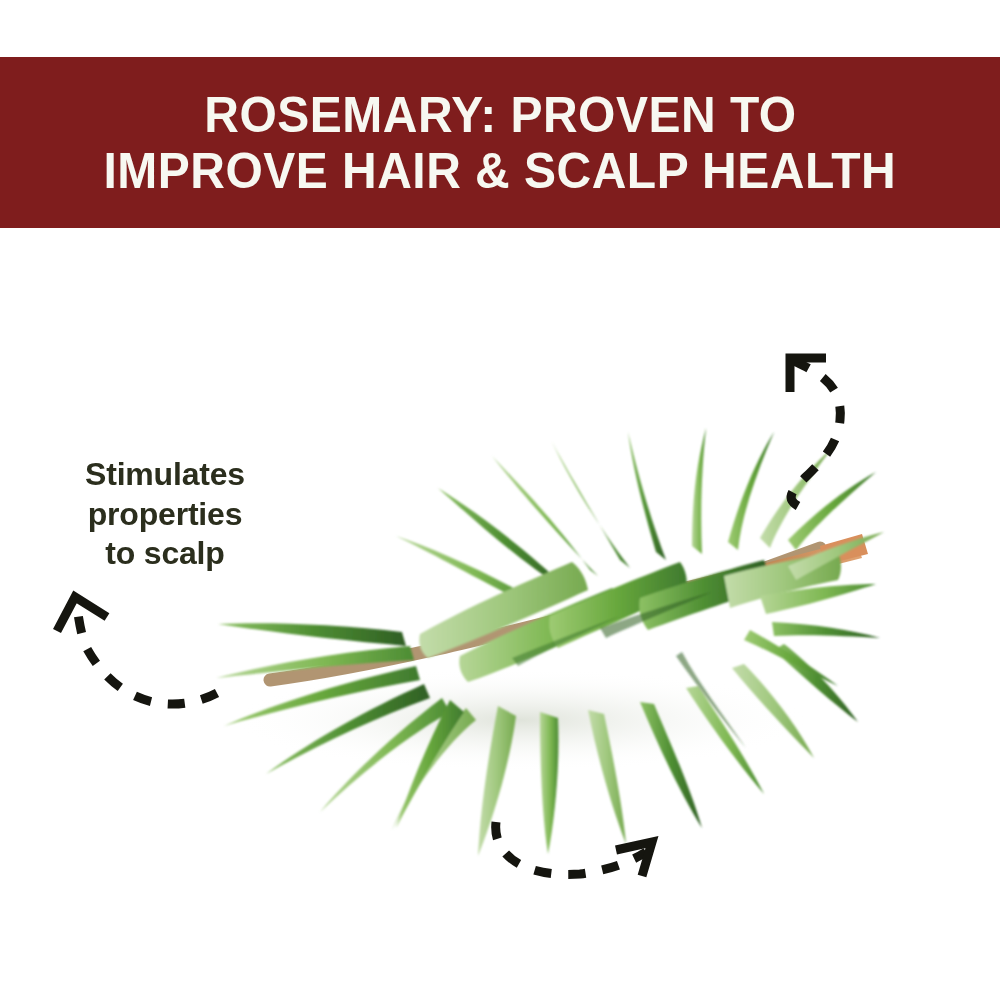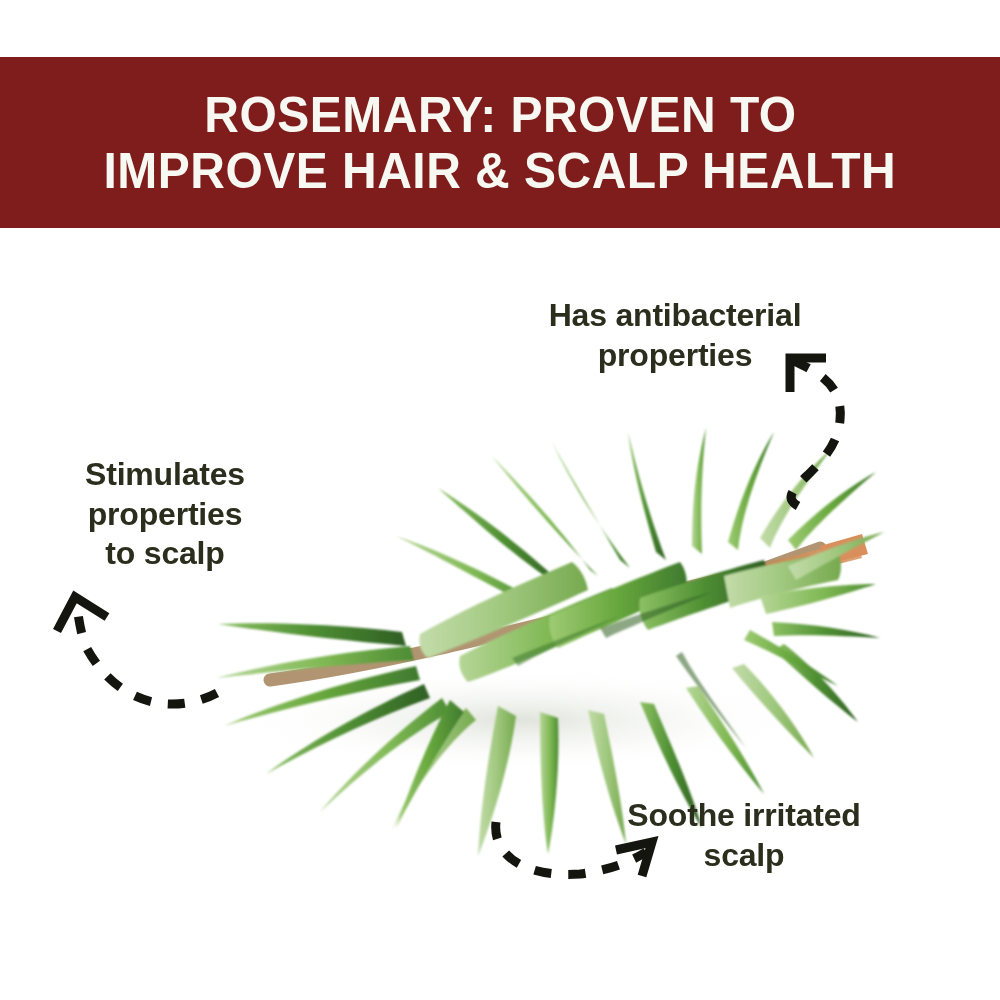--- a/index.html
+++ b/index.html
@@ -216,38 +216,34 @@
 
         <g opacity="0.55">
           <path d="M480 208 C 520 194, 562 180, 592 172 C 560 186, 516 204, 486 218 Z" fill="#2f5f24"></path>
           <path d="M392 238 C 432 222, 472 206, 500 196 C 468 212, 426 230, 398 246 Z" fill="#3f7a2e"></path>
           <path d="M556 236 C 580 270, 606 304, 626 328 C 604 296, 578 262, 562 232 Z" fill="#2f5f24"></path>
         </g>
       </g>
     </svg>
   </div>
 
-  <div class="callout" id="callout-antibacterial">Has antibacterial
-properties</div>
 
   <svg class="arrow-svg" id="arrow-antibacterial" width="160" height="200">
     <path class="arrow-path" d="M58 176 C 30 160, 96 140, 100 90 C 104 52, 72 40, 52 30"></path>
     <path class="arrow-head" d="M50 62 L 50 28 L 86 28"></path>
   </svg>
 
   <div class="callout" id="callout-circulation">Stimulates
 properties
 to scalp</div>
 
   <svg class="arrow-svg" id="arrow-circulation" width="200" height="150">
     <path class="arrow-path" d="M172 118 C 130 140, 72 132, 40 70 C 36 58, 34 46, 32 32"></path>
     <path class="arrow-head" d="M12 56 L 30 22 L 62 42"></path>
   </svg>
 
-  <div class="callout" id="callout-soothe">Soothe irritated
-scalp</div>
 
   <svg class="arrow-svg" id="arrow-soothe" width="210" height="110">
     <path class="arrow-path" d="M26 22 C 22 56, 56 78, 110 74 C 140 70, 160 62, 176 52"></path>
     <path class="arrow-head" d="M146 50 L 182 42 L 172 76"></path>
   </svg>
 
 </div>
 
 </body></html>

